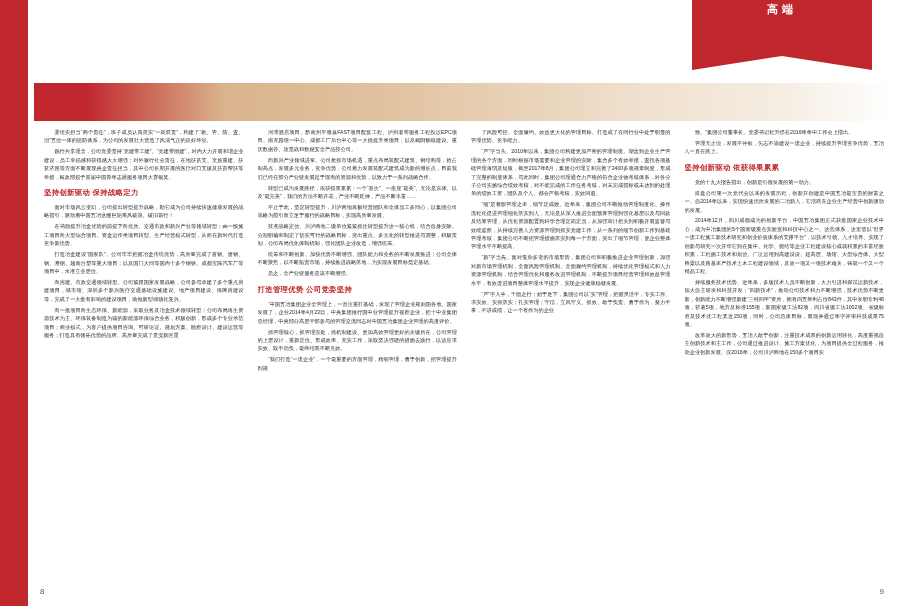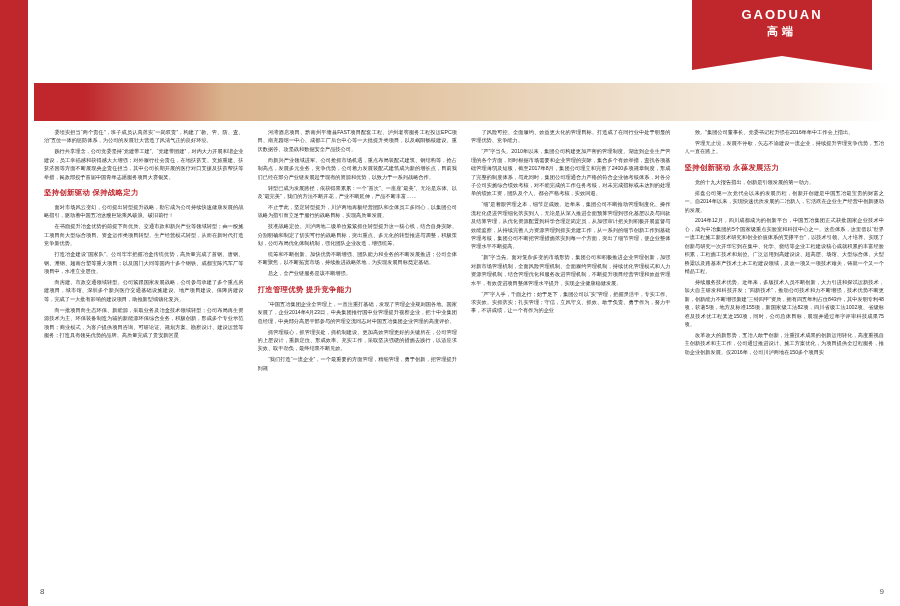--- a/index.html
+++ b/index.html
@@ -123,21 +123,20 @@
 </style>
 </head>
 <body>
 
 <div class="page">
 
   <div class="spine"></div>
   <div class="spine-inner"></div>
 
   <div class="logo-banner">
-    <div class="logo-en">GAODUAN</div>
     <div class="logo-cn">高端</div>
   </div>
   <div class="logo-notch"></div>
 
   <div class="band"></div>
 
   <div class="columns">
     <div class="col" id="col0">
         <p>委坦实担当“两个责任”，班子成员认真落实“一岗双责”，构建了“教、管、防、查、治”五位一体的惩防体系，为公司的发展壮大营造了风清气正的良好环境。</p>
         <p>践行共享理念，公司党委坚持“党建带工建”、“党建带团建”，对内大力开展和谐企业建设，员工幸福感和获得感大大增强；对外履行社会责任，在地扶贫支、文旅重建、扶贫济困等方面不断展现央企责任担当，其中公司长期开展的医疗对口支援及扶贫帮扶等举措，民政部授予首届中国青年志愿服务项目大赛银奖。</p>
@@ -149,36 +148,36 @@
         <p>向一批项目向生态环保、新能源，采取业务及冶金技术领域转型；公司布局再生资源技术为主、环保装备制造为辅的新能源环保综合业务，积极创新，形成多个专业示范项目；商业模式，为客户提供项目咨询、可研论证、规划方案、勘察设计、建设运营等服务；打造具有领先优势的品牌。高质量完成了贵安新区星</p>
       </div>
     <div class="col" id="col1">
         <p>河湾酒店项目、黔南州平塘县FAST项目配套工程、泸州老窖服务工程投运EPC项目、南充园馆一中心、成都工厂后台中心等一大批提升类项目，以及岷阳畅核建设、重庆数据谷、攻坚战和数据安全产品技公司。</p>
         <p>向新兴产业领域进军。公司抢抓市场机遇，重点布局装配式建筑、钢结构等，抢占制高点，发展多元业务，竞争优势，公司着力发展装配式建筑成为新的增长点，目前我们已经在部分产业链发展起于现有的资源和优势，以致力于一系列战略合作。</p>
         <p>转型已成为发展路径，依获得果累累：一个“首次”、一座座“最美”、无论是东体、以及“最完美”，我们的方法不断开花，产业不断延伸，产品不断丰富……</p>
         <p>不止于此，坚定转型提升，川泸两地再极经营团队和全体员工多同心，以集团公司战略为指引而立足于服行的战略目标，实现高质量发展。</p>
         <p>技准战略定位。川泸两地二级单位紧紧抓住转型提升这一核心线，结合自身实际。分别明确和制定了切实可行的战略目标，突出重点、多元化的转型推进与调整，积极策划，公司布局优化体制机制，强化团队企业改造，增强统筹。</p>
         <p>统筹和不断创新。加快优势不断增强、团队能力和业务的不断发展推进；公司全体不断聚焦，以不断拓宽市场，持续推进战略落地，为实现发展目标奠定基础。</p>
         <p>总之，全产业链服务是该不断增强。</p>
-        <h3 class="sec">打造管理优势 提升竞争能力</h3>
+        <h3 class="sec">打造管理优势 公司党委坚持</h3>
         <p>“中国五冶集团企业全管理上，一直注重打基础，发现了管理企业规则国各地、国家发展了，企业2014年4月23日，中央集团推行国中业管理提升视察企业，把十中业集团总经理，中央部分高层干部参与的管理交流同志对中国五冶集团企业管理的高度评价。</p>
         <p>抓管理核心，抓管理实处，抓机制建设。更加高效管理更好的关键所在，公司管理的上层设计，重新定位、形成效率、充实工作，采取坚决强硬的措施去践行，以适应求实效、取干劲负，最终结果不断见效。</p>
         <p>“我们打造“一流企业”，一个最重要的方面管理，精细管理，勇于创新，把管理提升到规</p>
       </div>
     <div class="col" id="col2">
         <p>了风险可控、全面履约、效益更大化的管理目标。打造成了在同行业中处于明显的管理优势、竞争能力。</p>
         <p>“严”字当头。2010年以来，集团公司构建更加严密的管理制度。湖盖到企业生产管理的各个方面，同时根据市场需要和企业管理的实际，集合多个有效举措，查找各项基础管理薄弱及短板，截至2017年8月，集团公司理立和完善了2400多项规章制度，形成了完整的制度体系，与此同时，集团公司理通合力严格的符合企业德考核体系，对各分子公司实施综合绩效考核，对不能完成的工作任务考核，对未完成指标或未达到的处理单的绩效工资，团队及个人、都会严格考核，实效回避。</p>
         <p>“细”是着眼管理之本，细节定成败。近年来，集团公司不断推动管理制度化、操作流程化促进管理细化落实到人，无论是从深入推进全面预算管理到强化基层以及与回款及结算管理，从优化资源配置到科学合理定岗定员，从加强审计把关到积极开展监督与效能监察，从持续完善人力资源管理到抓实党建工作，从一系列的细节创新工作到基础管理考核，集团公司不断把管理措施落实到每一个方面，突出了细节管理，使企业整体管理水平不断提高。</p>
         <p>“新”字当先。面对复杂多变的市场形势，集团公司和积极推进企业管理创新，加强对新市场管理机制，全面风险管理机制、全面履约管理机制，持续优化管理模式和人力资源管理机制，结合管理优化和服务改进管理机制，不断提升项目经营管理和效益管理水平，有效促进项目整体管理水平提升，实现企业健康稳健发展。</p>
         <p>“严”字入手，千面之行；始于足下，集团公司以“实”管理，把握灵活干，专实工作、求实效。实抓落实；扎实管理；守信，立风守义、抓效、敢于负责、勇于作为，努力干事，不讲成绩，让一个有作为的企业</p>
       </div>
     <div class="col" id="col3">
         <p>致。”集团公司董事长、党委书记程升强在2016年年中工作会上指出。</p>
         <p>管理无止境，发展不停歇，矢志不渝建设一流企业，持续提升管理竞争优势，五冶人一直在路上。</p>
-        <h3 class="sec">坚持创新驱动 永葆发展活力</h3>
+        <h3 class="sec">坚持创新驱动 依获得果累累</h3>
         <p>党的十九大报告指出，创新是引领发展的第一动力。</p>
         <p>排盘公司第一次党代会以来的发展历程，创新开创建是中国五冶最宝贵的财富之一。自2014年以来，实现快速优质发展的二冶新人，它活跃在企业生产经营中创新驱动的发展。</p>
         <p>2014年12月，四川成都成为的创新平台，中国五冶集团正式获批国家企业技术中心，成为中冶集团的5个国家级重点实验室和科技中心之一。这些体系，这里借以“世界一流工程施工新技术研究和创业价值体系的支撑平台”，以技术引领、人才培养、实现了创新与研究一次开华它到在集中、化学、烧结等企业工程建设核心成就积累的丰富经验积累，工程施工技术和划位、广泛运用到高建设设、超高层、场馆、大型综合体、大型桥梁以及路基本产技术土木工程建设领域，及改一项又一项技术难关，铸就一个又一个精品工程。</p>
         <p>持续服务技术优势。近年来，多版技术人员不断创新，大力引进和探试运新技术，加大自主研发和科技开发；“四新技术”，推动公司技术和力不断增强，技术优势不断更新，创新能力不断增强新建“三特四甲”资质，拥有四五年利占位843件，其中发明专利48项，软著5项，地方及标准155项，新国家级工法82项，四川省级工法1002项、省级标准及技术优工程奖近150项，同时，公司总体目标，展现并通过年字评审科技成果75项。</p>
         <p>改革改大的新形势，五冶人敢于创新，注重技术成果的创新运用转化，高度重视自主创新技术和主工作，公司通过推进设计、施工方案优化，为项目提供全过程服务，推动企业创新发展。仅2016年，公司川泸两地在150多个项目实</p>
       </div>
   </div>
 
   <div class="pg pg-left">8</div>
   <div class="pg pg-right">9</div>

